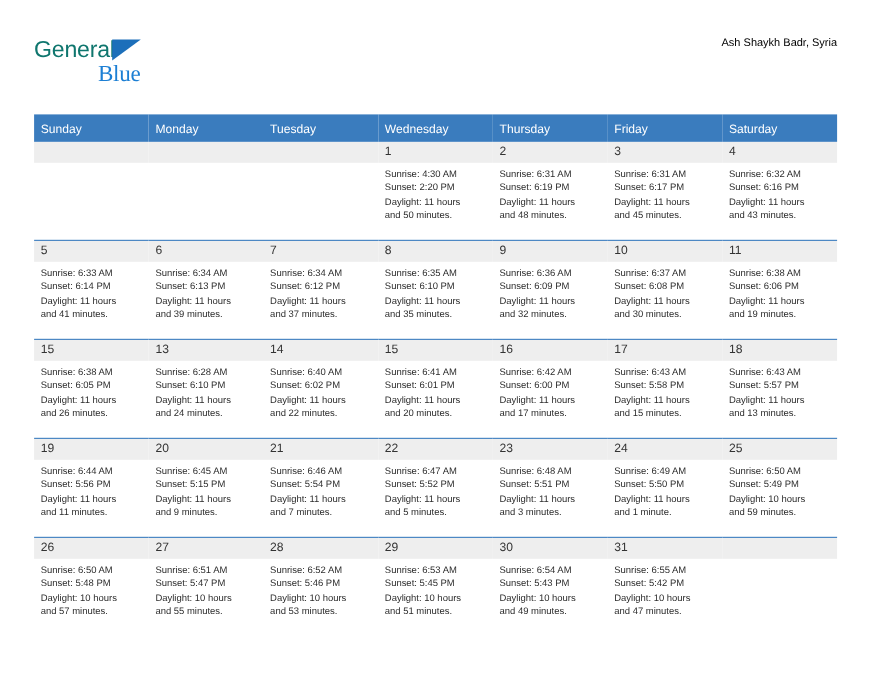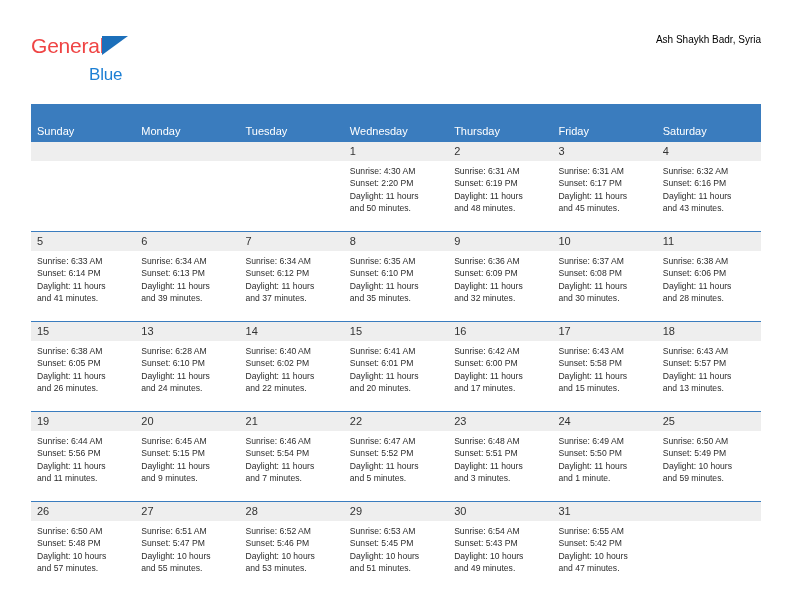--- a/index.html
+++ b/index.html
@@ -35,42 +35,41 @@
     top: 6px;
     width: 150px;
     height: 52px;
   }
   .logo-general {
     position: absolute;
     left: 0;
     top: 0;
     font-size: 21px;
     letter-spacing: -0.2px;
-    color: #ef4444;
+    color: #0f766e;
     font-family: "Liberation Sans", sans-serif;
     text-align: center;
   }
   .logo-triangle {
     position: absolute;
     left: 71px;
     top: 2px;
     width: 0;
     height: 0;
     border-left: 26px solid #1c6fba;
     border-bottom: 19px solid transparent;
   }
   .logo-blue {
     position: absolute;
     left: 58px;
     top: 21px;
-    font-size: 17px;
+    font-size: 21px;
     letter-spacing: -0.2px;
     color: #1c7fd4;
-    font-family: Liberation Sans, sans-serif;
-    margin-top: 10px;
+    font-family: Liberation Serif, serif;
   }
   .title-block {
     position: absolute;
     right: 0;
     top: 0;
     text-align: right;
   }
   .cal-title {
     font-size: 26px;
     color: #2b2b2b;
@@ -93,21 +92,21 @@
     width: 730px;
     border-collapse: collapse;
     table-layout: fixed;
   }
   .calendar th {
     background: #3a7cbe;
     color: #ffffff;
     font-size: 11px;
     font-weight: normal;
     text-align: left;
-    padding: 21px 0 5px 6px;
+    padding: 8px 0 5px 6px;
     height: 12px;
     border: none;
   }
   .calendar td {
     vertical-align: top;
     padding: 0;
     border: none;
     border-top: 1.3px solid #3a7cbe;
     height: 89px;
     width: 104.28px;
@@ -266,21 +265,21 @@
               <div>Daylight: 11 hours</div>
               <div>and 30 minutes.</div>
             </div>
           </td>
           <td>
             <div class="daynum">11</div>
             <div class="detail">
               <div>Sunrise: 6:38 AM</div>
               <div>Sunset: 6:06 PM</div>
               <div>Daylight: 11 hours</div>
-              <div>and 28 minutes.</div>
+              <div>and 19 minutes.</div>
             </div>
           </td>
         </tr>
         <tr class="week-row">
           <td>
             <div class="daynum">15</div>
             <div class="detail">
               <div>Sunrise: 6:38 AM</div>
               <div>Sunset: 6:05 PM</div>
               <div>Daylight: 11 hours</div>

